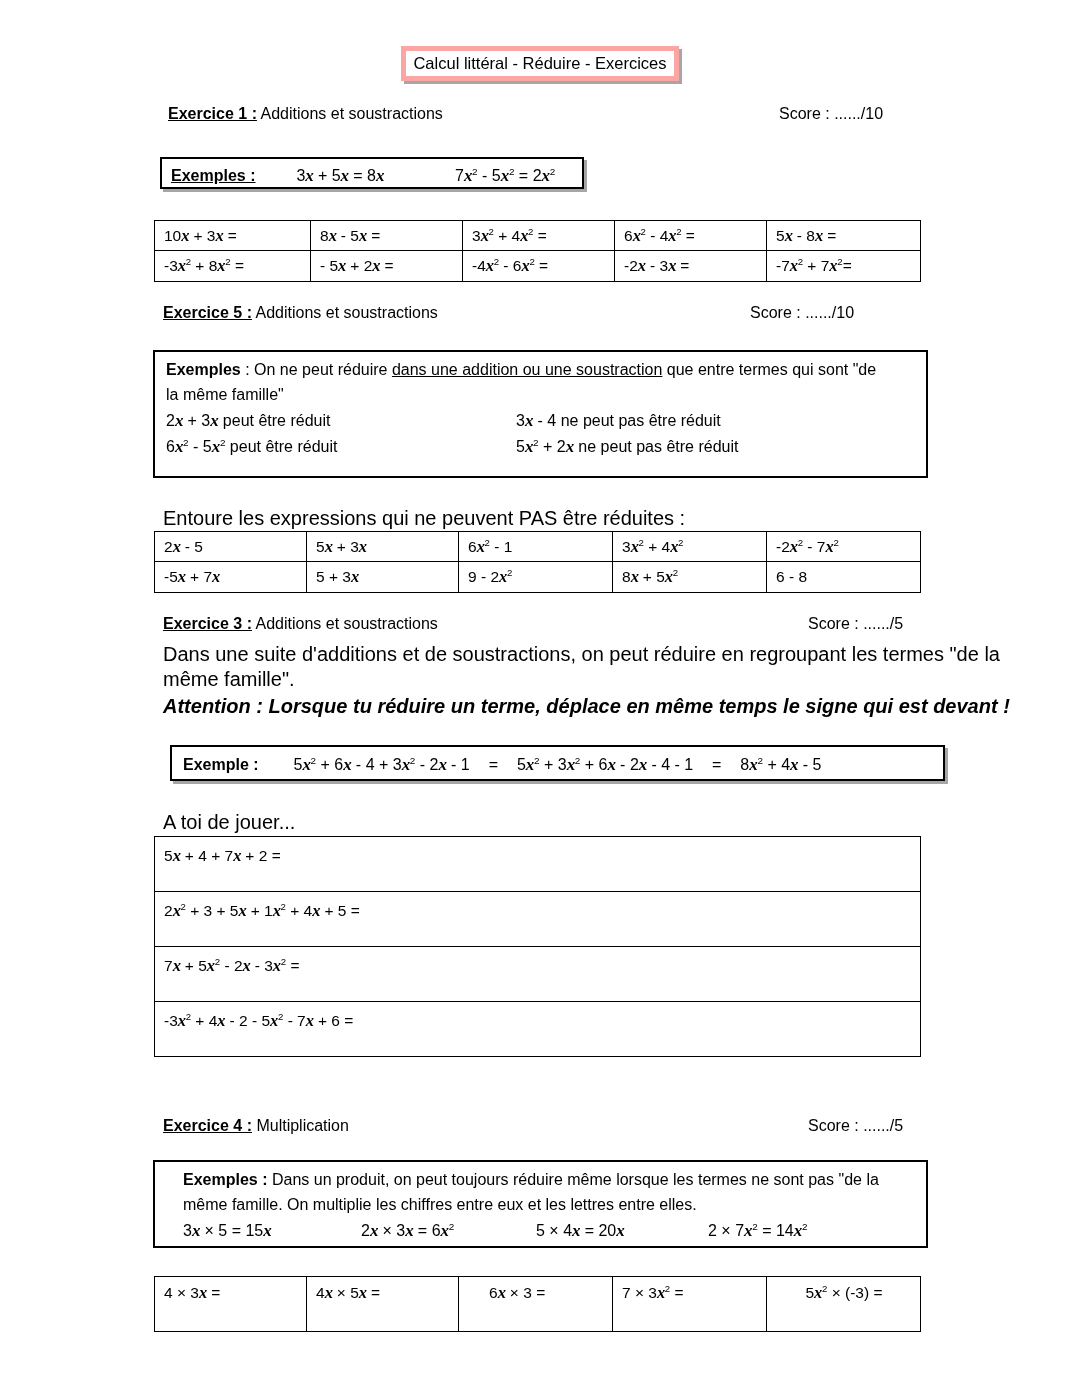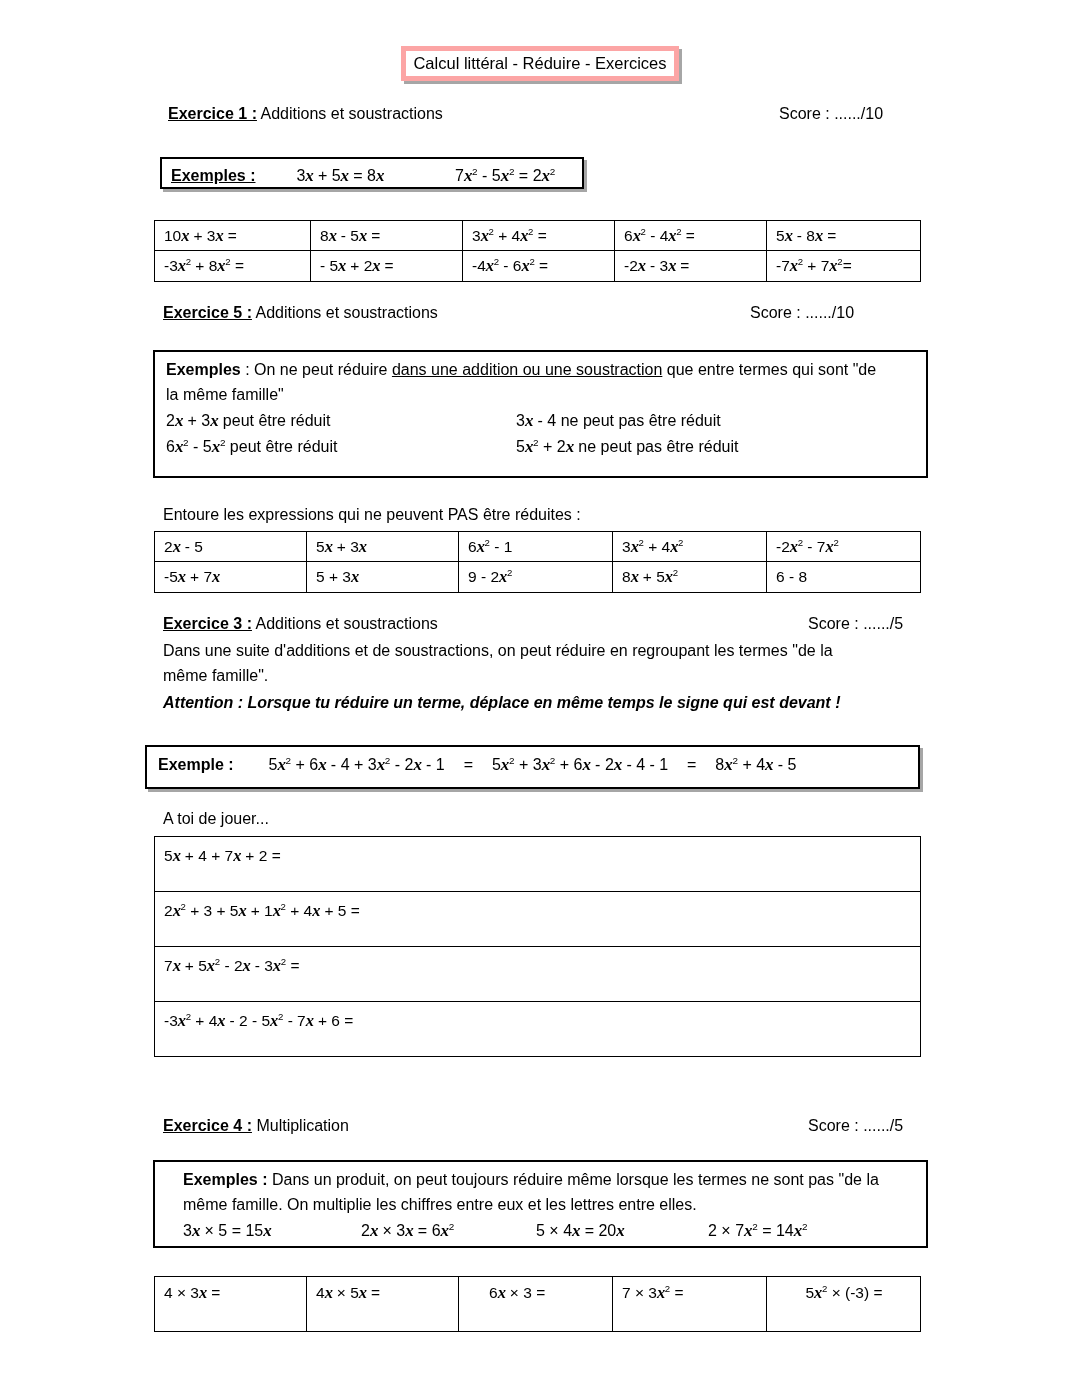--- a/index.html
+++ b/index.html
@@ -65,21 +65,21 @@
     font-weight: bold;
     text-decoration: underline;
   }
   .score {
     position: absolute;
     font-size: 16px;
     white-space: nowrap;
   }
   .para {
     position: absolute;
-    font-size: 16px;
+    font-size: 20px;
     line-height: 1.5;
   }
   .para.ital {
     font-style: italic;
     font-weight: bold;
   }
 
   
   .box {
     position: absolute;
@@ -238,21 +238,21 @@
   <div class="ex-head" style="left:163px; top:615px;">
     <span class="num">Exercice 3 :</span>
     <span>Additions et soustractions</span>
   </div>
   <div class="score" style="left:808px; top:615px;">Score : ....../5</div>
 
   <div class="para" style="left:163px; top:639px;">Dans une suite d'additions et de soustractions, on peut réduire en regroupant les termes "de la</div>
   <div class="para" style="left:163px; top:664px;">même famille".</div>
   <div class="para ital" style="left:163px; top:691px;">Attention : Lorsque tu réduire un terme, déplace en même temps le signe qui est devant !</div>
 
-  <div class="box thin" style="left:145px; top:745px; width:775px; height:44px;">
+  <div class="box thin" style="left:170px; top:745px; width:775px; height:36px;">
     <div class="box-inner" style="padding:5px 10px 5px 11px;">
       <span class="b">Exemple :</span>
       <span style="display:inline-block; width:26px;"></span>
       <span>5<span class="mx">x</span><sup>2</sup> + 6<span class="mx">x</span> - 4 + 3<span class="mx">x</span><sup>2</sup> - 2<span class="mx">x</span> - 1</span>
       <span style="display:inline-block; width:10px;"></span>
       <span>=</span>
       <span style="display:inline-block; width:10px;"></span>
       <span>5<span class="mx">x</span><sup>2</sup> + 3<span class="mx">x</span><sup>2</sup> + 6<span class="mx">x</span> - 2<span class="mx">x</span> - 4 - 1</span>
       <span style="display:inline-block; width:10px;"></span>
       <span>=</span>

